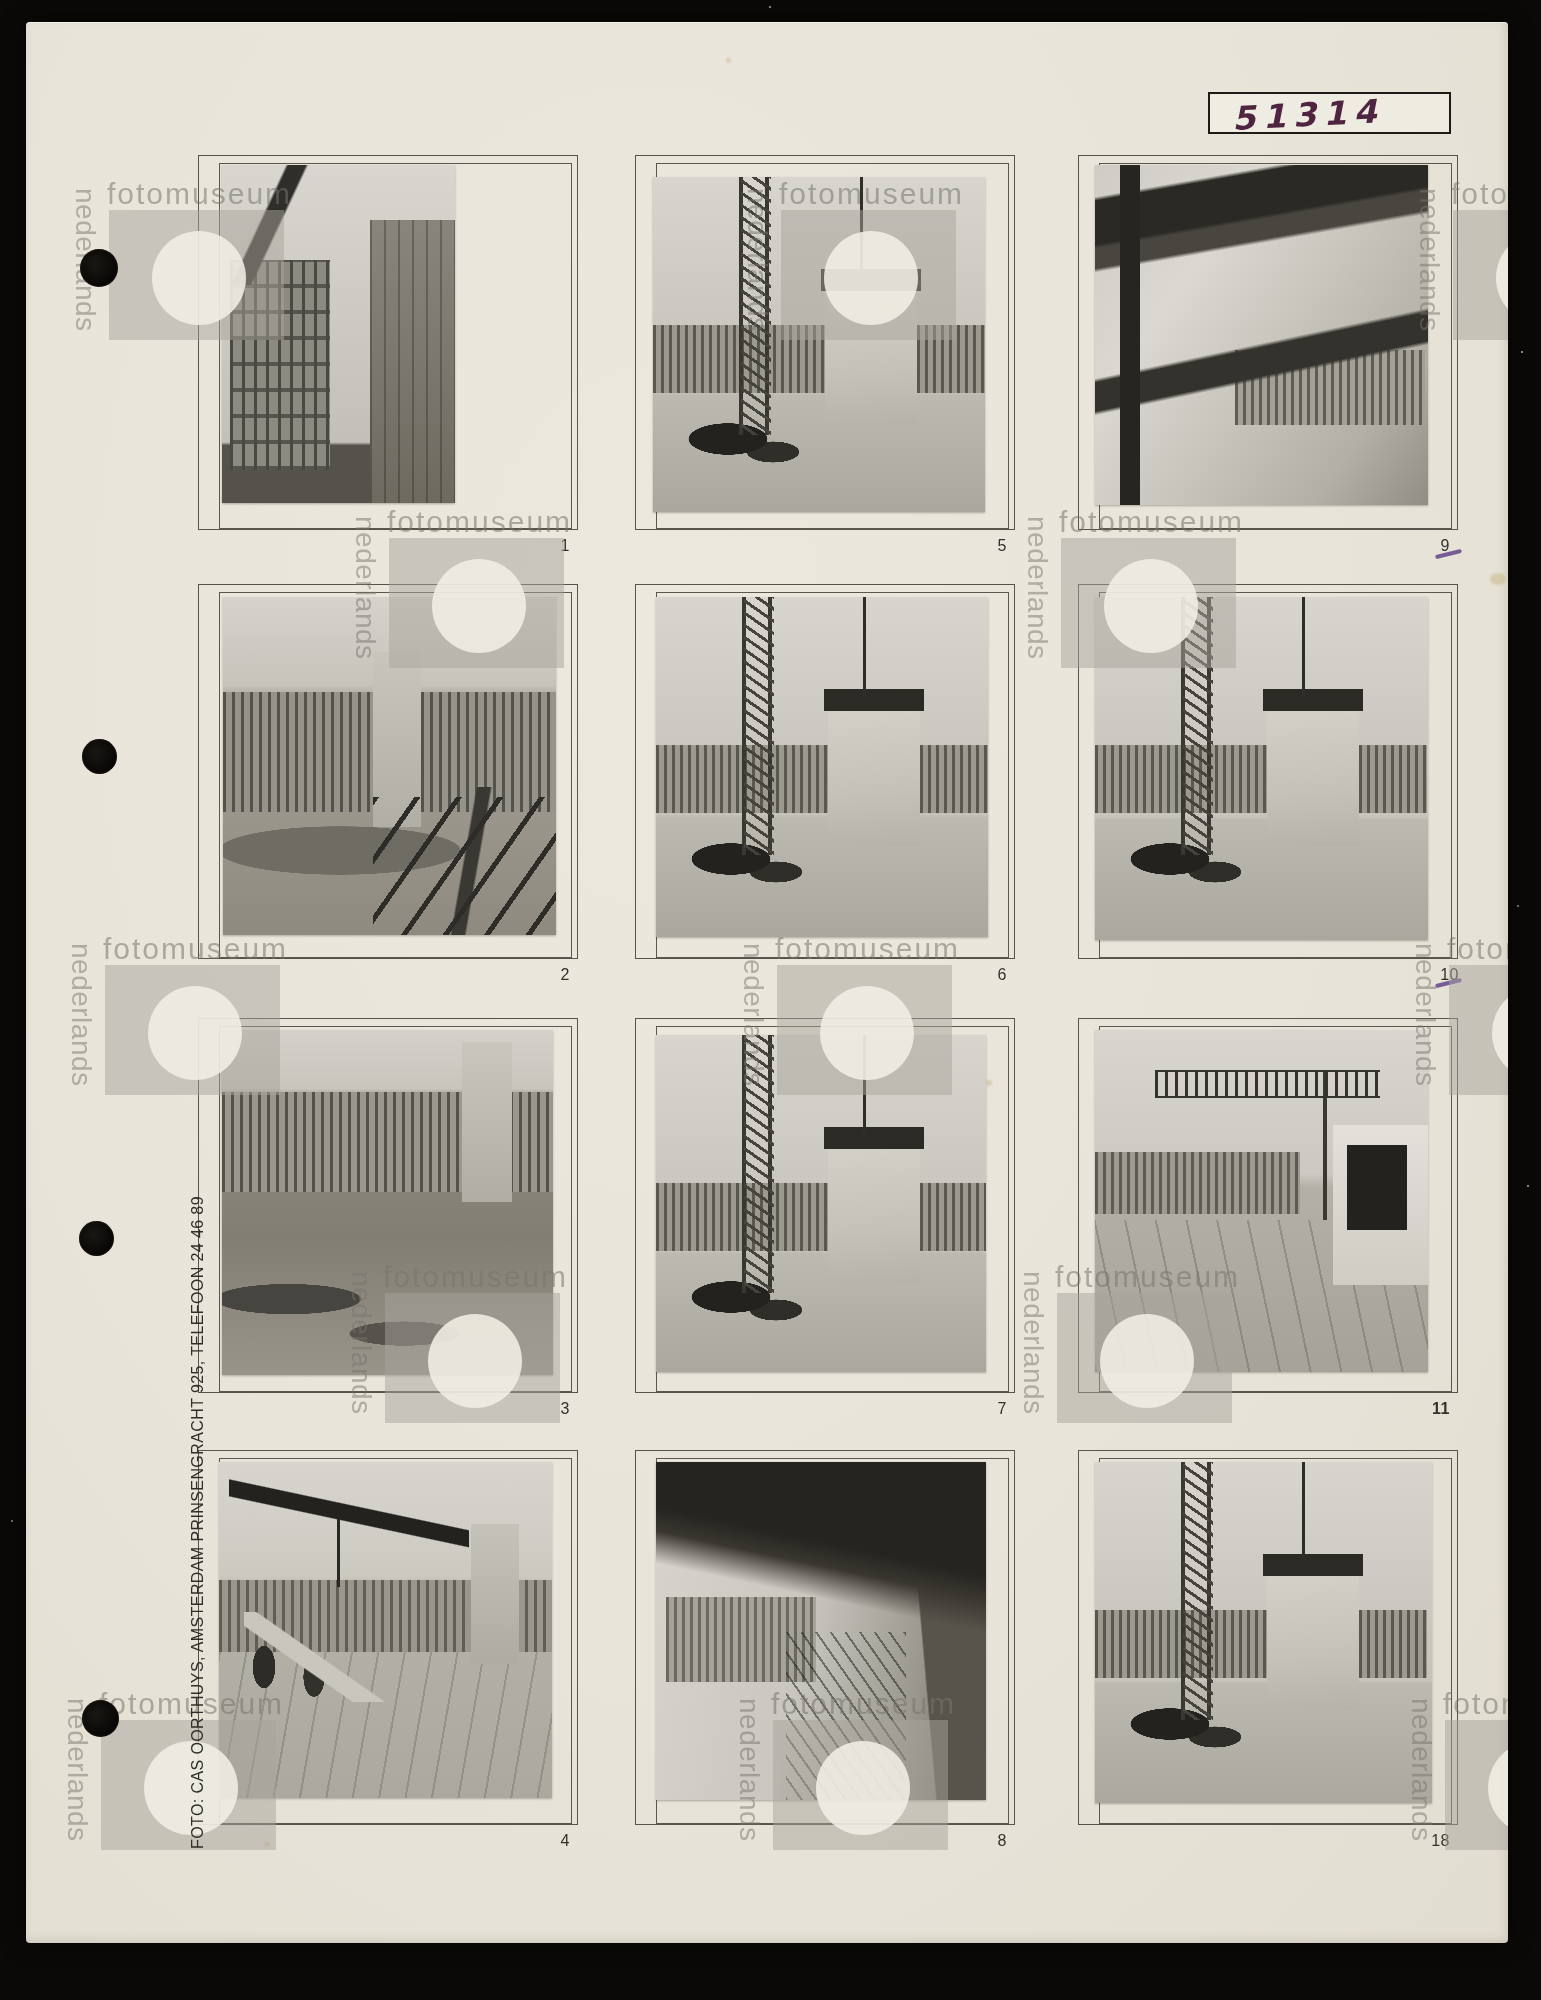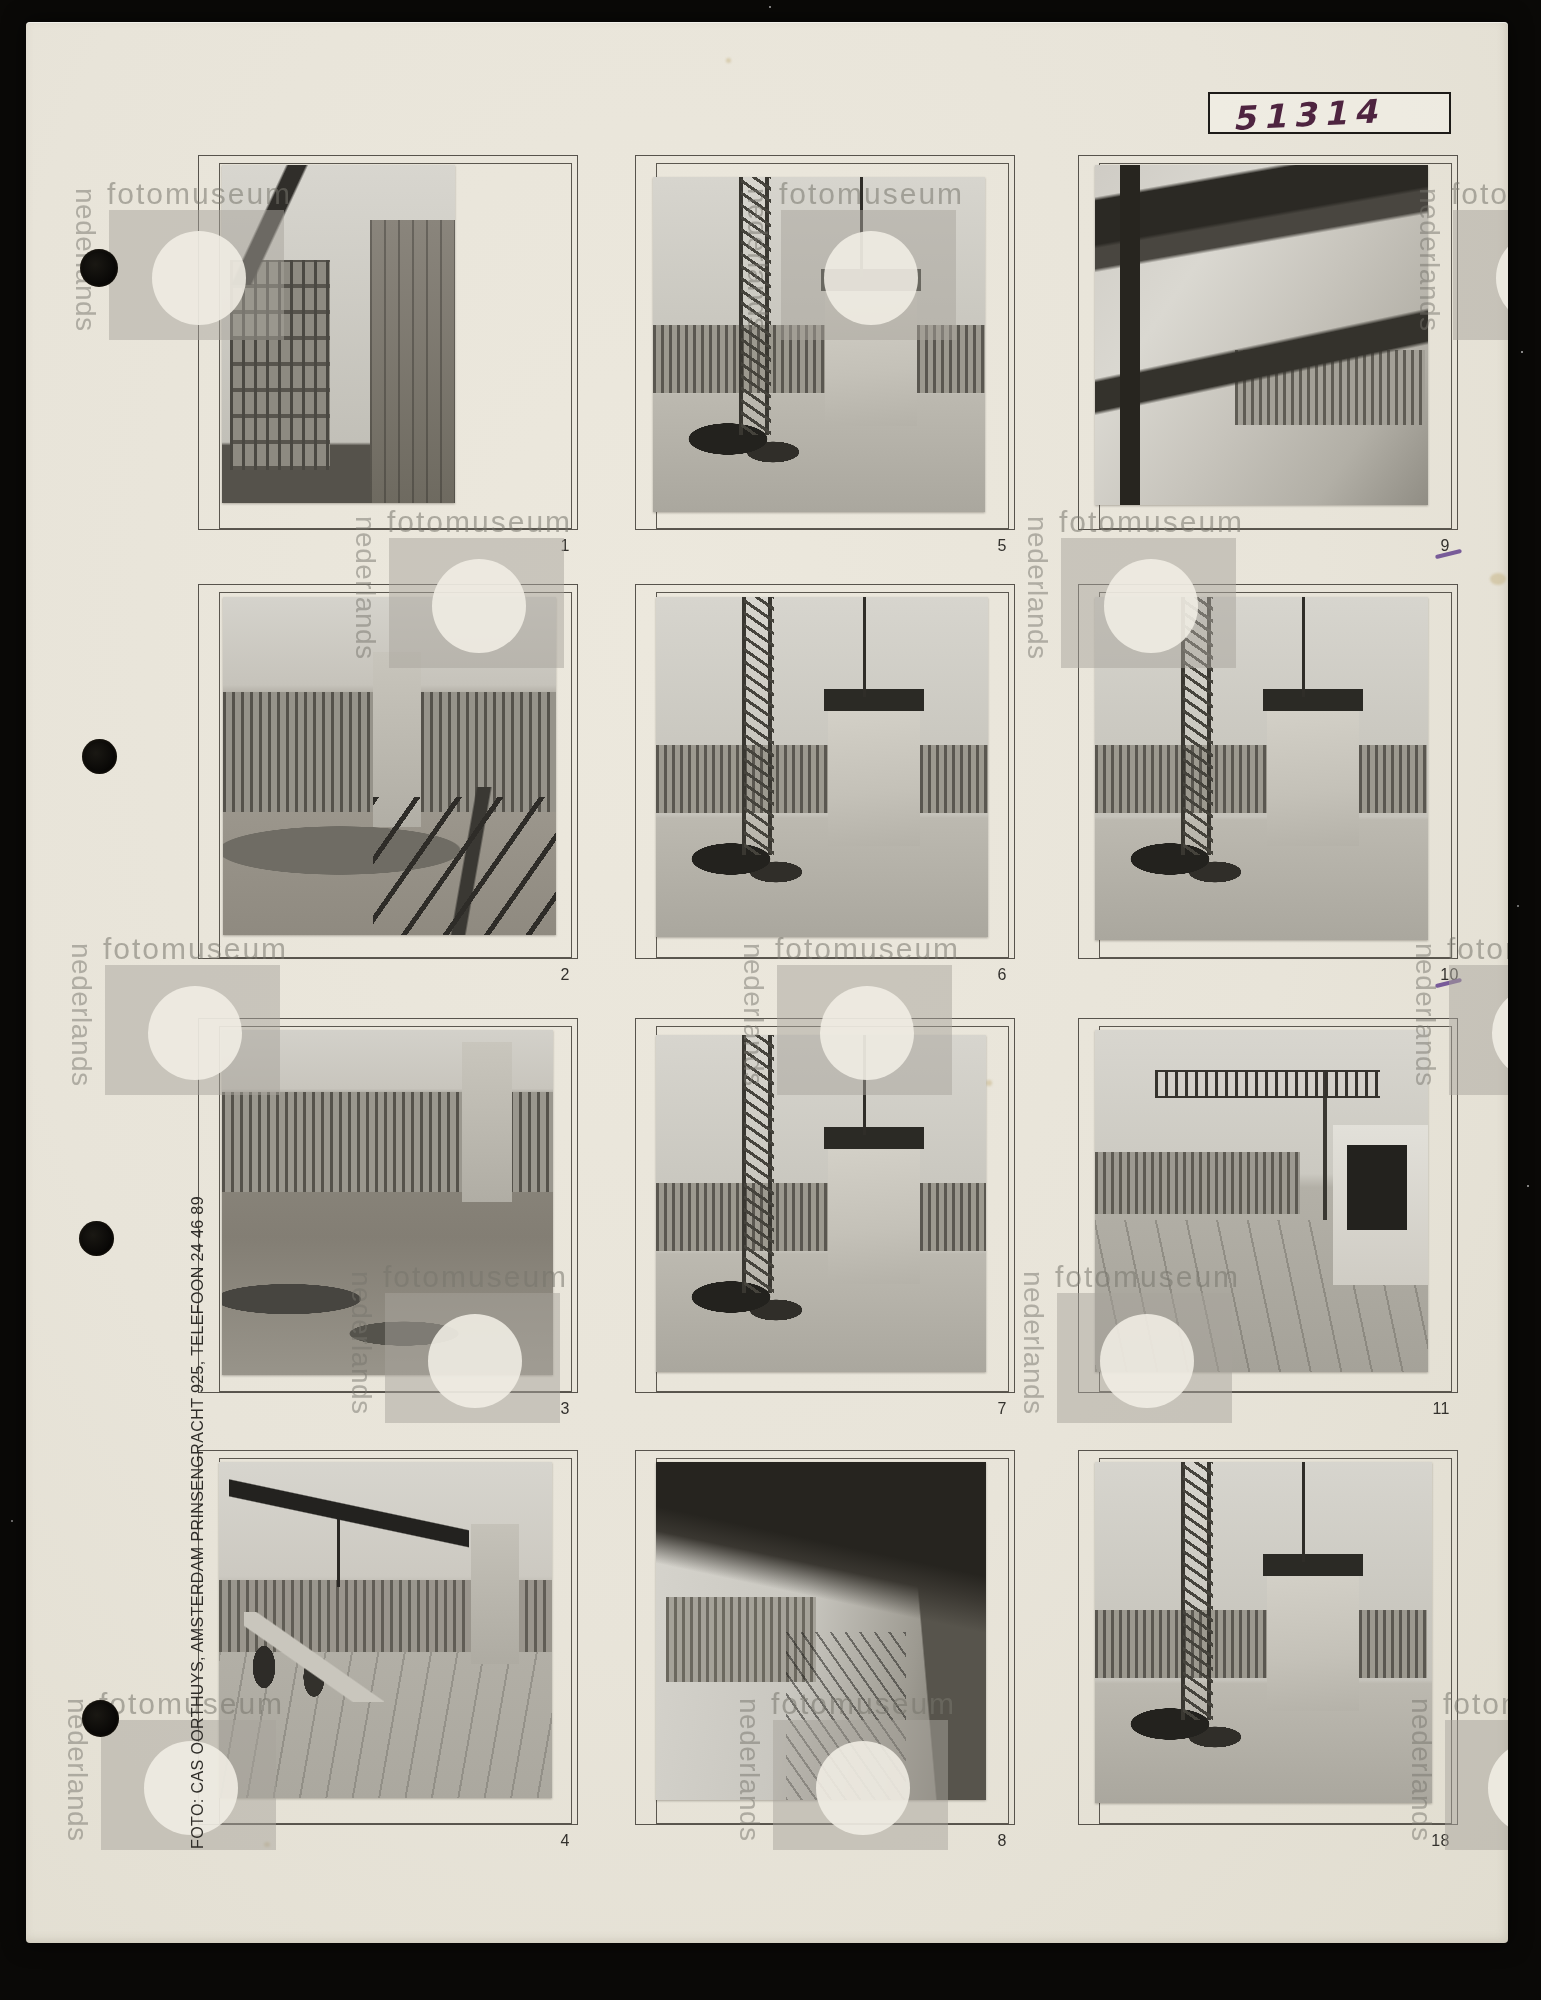--- a/index.html
+++ b/index.html
@@ -207,21 +207,21 @@
       </div>
       <div class="cell" style="left: 1052px; top: 562px;">
         <div class="cell-inner"></div>
         <div class="photo famA" title="Hoisting frame on roof with workers at right, apartment block behind" style="left: 16px; top: 12px; width: 333px; height: 343px;"></div>
         <div class="frame-number" style="left: 320px; top: 381px;">10</div>
         <div class="mark-dash" style="left: 356px; top: 396px; background: rgb(107, 77, 146);"></div>
       </div>
       <div class="cell" style="left: 1052px; top: 996px;">
         <div class="cell-inner"></div>
         <div class="photo p11" title="Tower crane jib above flats with white site cabin at right" style="left: 16px; top: 11px; width: 333px; height: 342px;"></div>
-        <div class="frame-number" style="left: 311px; top: 381px;">11</div>
+        <div class="frame-number" style="left: 311px; top: 381px; font-weight: bold;">11</div>
       </div>
       <div class="cell" style="left: 1052px; top: 1428px;">
         <div class="cell-inner"></div>
         <div class="photo famA" title="Crane hook above hoisting frame, workers and blocks on the roof" style="left: 16px; top: 11px; width: 337px; height: 341px;"></div>
         <div class="frame-number" style="left: 311px; top: 381px;">18</div>
       </div>
     </div>
   <div id="watermarks">
       <div class="wm-unit" style="left: 81px; top: 163px;">
         <div class="wm-square"></div>

